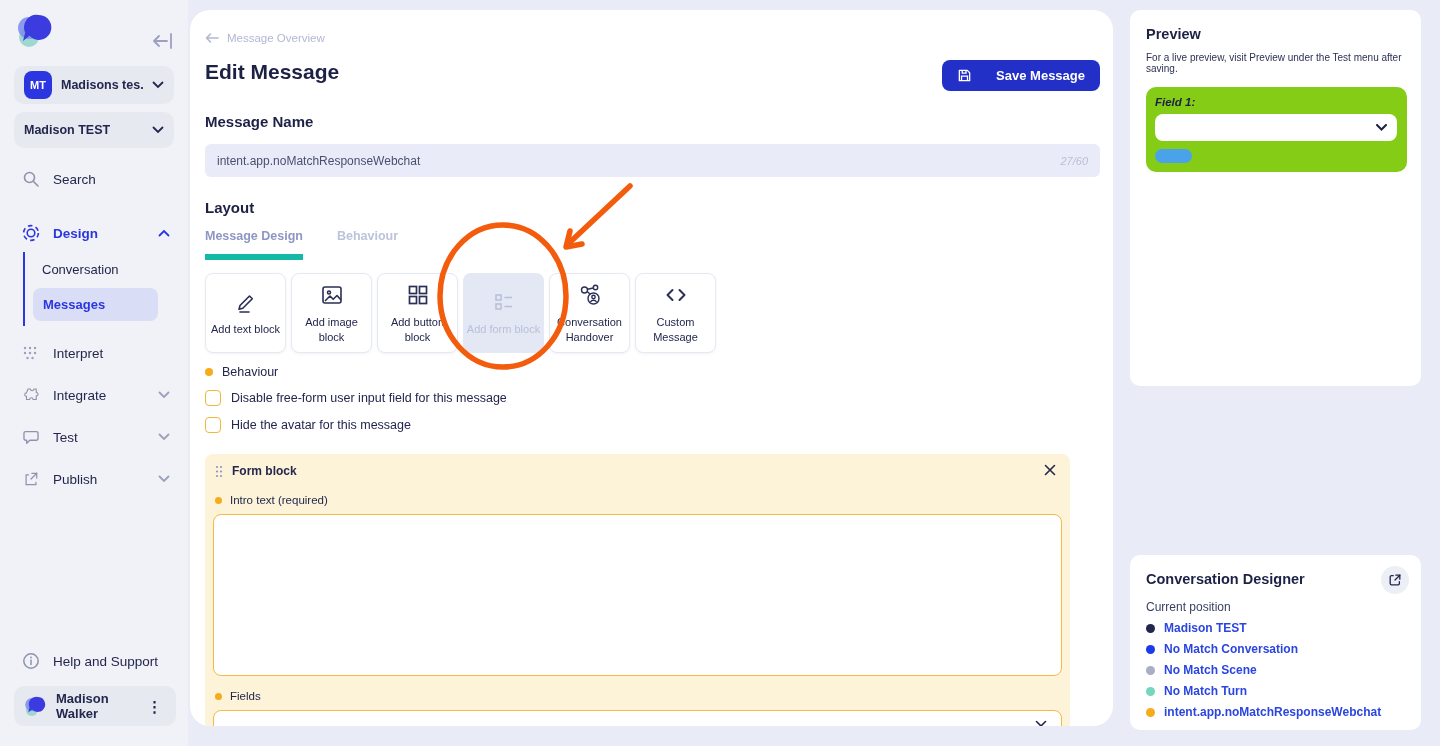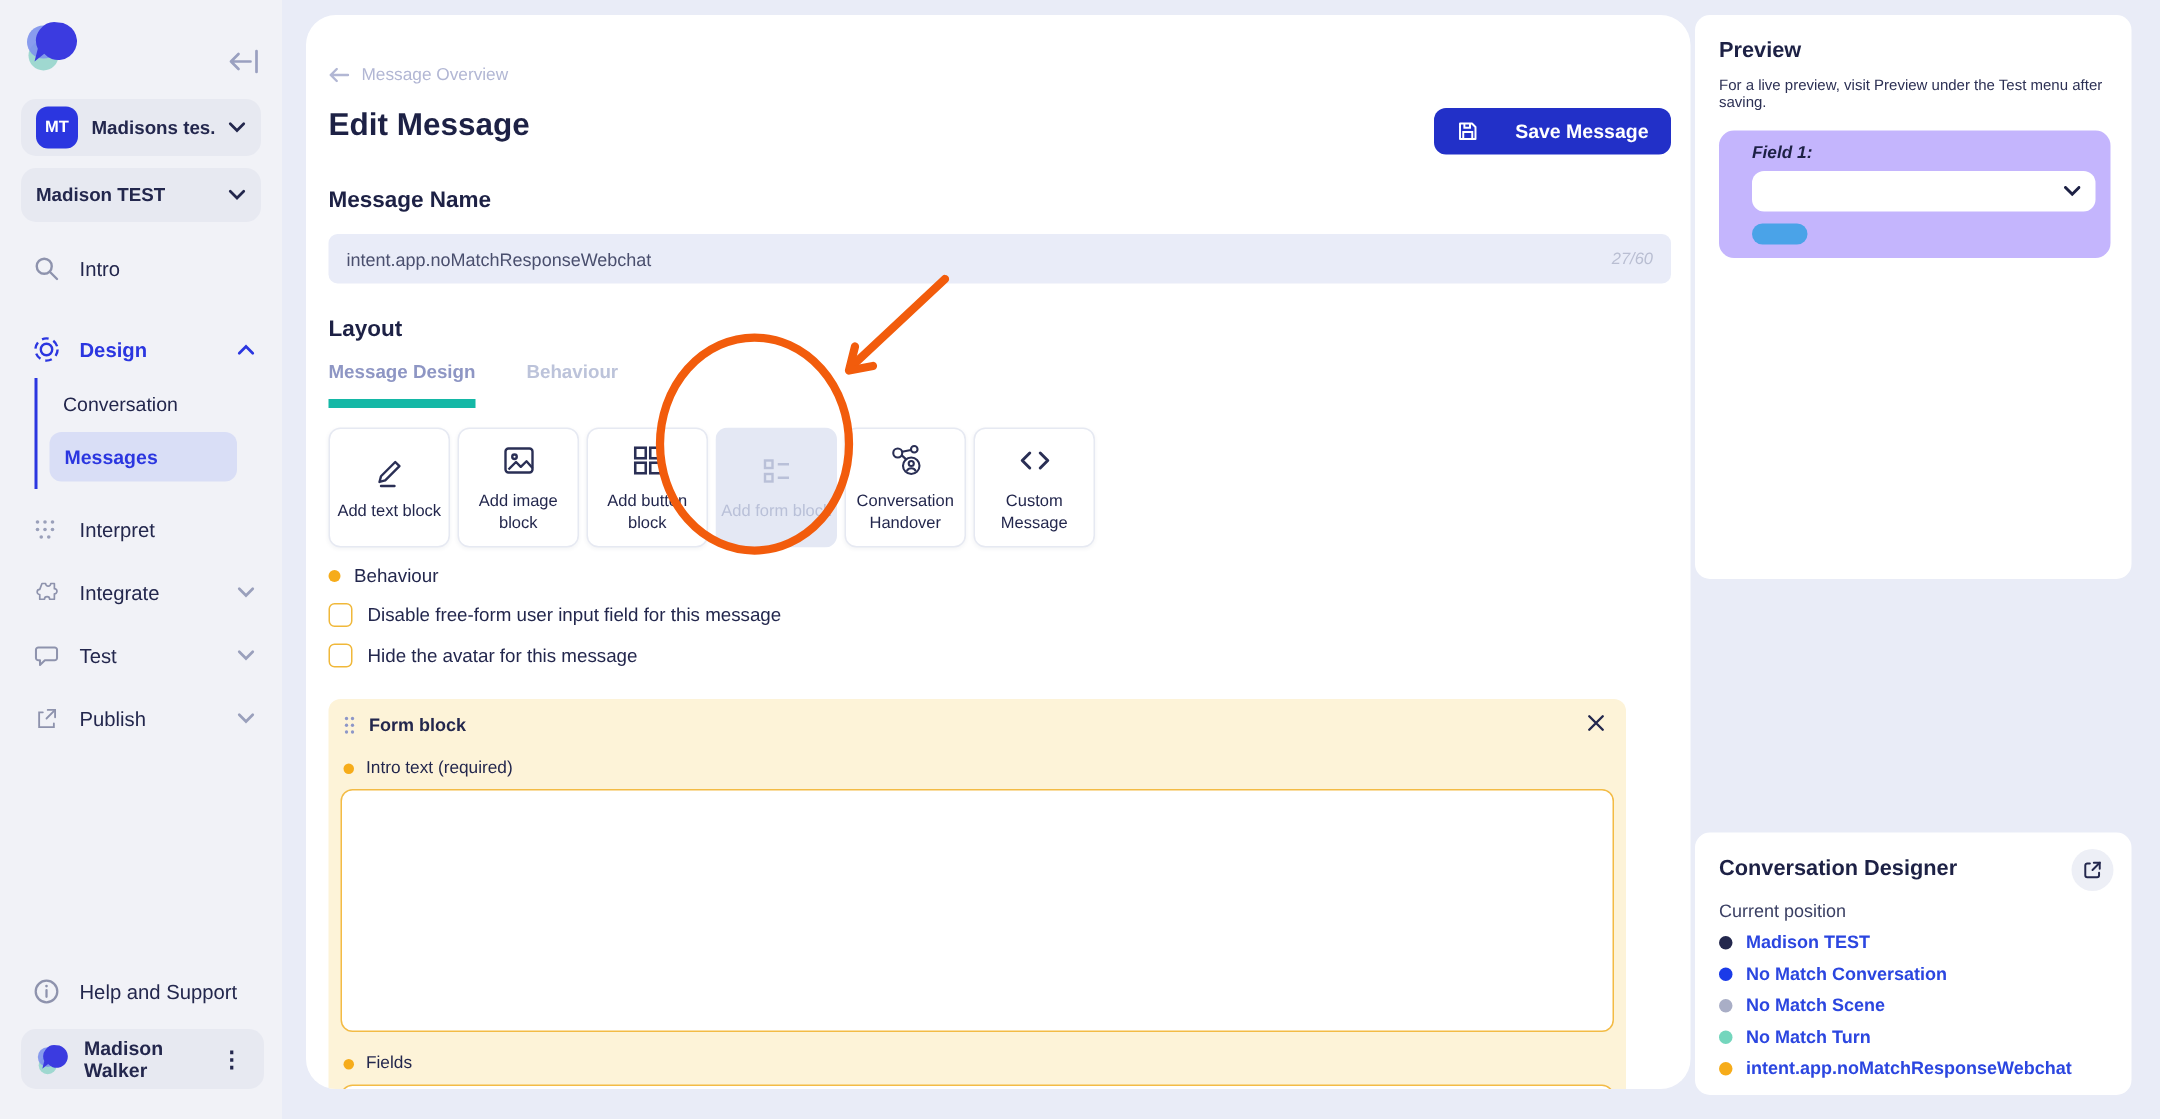--- a/index.html
+++ b/index.html
@@ -56,23 +56,23 @@
   .user-pill {
     position:absolute; left:14px; right:12px; bottom:20px; height:40px;
     background:#e7e9f1; border-radius:10px;
     display:flex; align-items:center; gap:8px; padding:0 10px; cursor:pointer;
   }
   .user-name { flex:1; font-size:13px; font-weight:bold; color:#23274d; }
   .kebab { font-size:15px; font-weight:bold; color:#23274d; letter-spacing:0; line-height:1; cursor:pointer; padding:2px 4px; }
 
   
   .main-card {
-    position:absolute; left:204px; top:10px; width:923px; height:716px;
+    position:absolute; left:190px; top:10px; width:923px; height:716px;
     background:#fff; border-radius:20px; overflow:hidden;
-    padding:12px 13px 0 15px;
+    padding:0 13px 0 15px;
   }
   .breadcrumb {
     margin-top:22px; display:flex; align-items:center; gap:8px;
     font-size:11.5px; color:#b2b7d4; cursor:pointer; width:fit-content;
   }
   .title-row { margin-top:16px; display:flex; align-items:flex-start; justify-content:space-between; }
   .page-title { font-size:21px; font-weight:bold; color:#1d2145; }
   .save-btn {
     background:#2230c8; color:#fff; border:none; border-radius:8px;
     height:31px; padding:0 15px; font-size:13px; font-weight:bold;
@@ -137,21 +137,21 @@
   .field-panel .close-x { top:7px; }
 
   
   .preview-card {
     position:absolute; left:1130px; top:10px; width:291px; height:376px;
     background:#fff; border-radius:10px; padding:16px 14px 0 16px;
   }
   .card-title { font-size:14.5px; font-weight:bold; color:#1d2145; }
   .preview-caption { margin-top:10px; font-size:10px; color:#2c3054; }
   .preview-box {
-    margin-top:13px; background:#c4b5fd; border-radius:10px; padding:9px 10px 9px 22px;
+    margin-top:13px; background:#84cc16; border-radius:10px; padding:9px 10px 9px 9px;
   }
   .preview-field-label { font-size:11.5px; font-weight:bold; font-style:italic; color:#1d2145; }
   .preview-select {
     margin-top:6px; height:27px; background:#fff; border-radius:8px;
     display:flex; align-items:center; justify-content:flex-end; padding:0 10px; cursor:pointer;
   }
   .preview-send-btn {
     margin-top:8px; width:37px; height:14px; background:#4aa3e8; border-radius:7px;
     border:none; cursor:pointer; display:block;
   }
@@ -210,21 +210,21 @@
     </span>
   </div>
 
   <div class="side-row row-search">
     <span>
       <svg width="18" height="18" viewBox="0 0 18 18">
           <circle cx="7.5" cy="7.5" r="5" stroke="#8e93ad" stroke-width="1.6" fill="none"></circle>
           <line x1="11.5" y1="11.5" x2="16" y2="16" stroke="#8e93ad" stroke-width="1.6" stroke-linecap="round"></line>
         </svg>
     </span>
-    <span class="rowlabel">Intro</span>
+    <span class="rowlabel">Search</span>
   </div>
 
   <nav class="nav-block">
     <div class="side-row row-design">
       <span>
         <svg width="18" height="18" viewBox="0 0 18 18">
             <circle cx="9" cy="9" r="3.8" stroke="#2b36e0" stroke-width="1.6" fill="none"></circle>
             <circle cx="9" cy="9" r="7.4" stroke="#2b36e0" stroke-width="1.6" fill="none" stroke-dasharray="4.5 3.4"></circle>
           </svg>
       </span>

